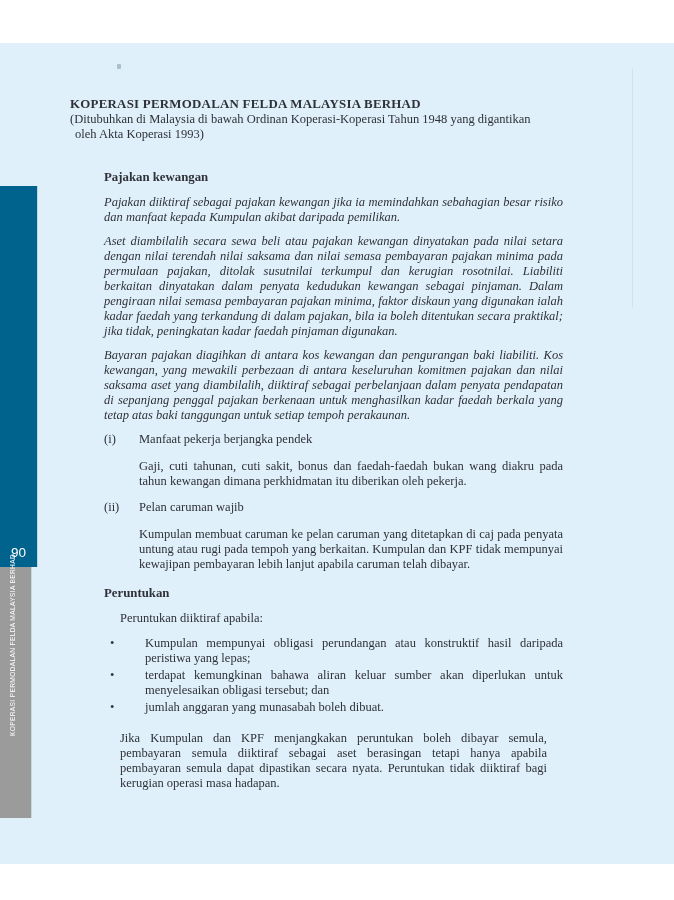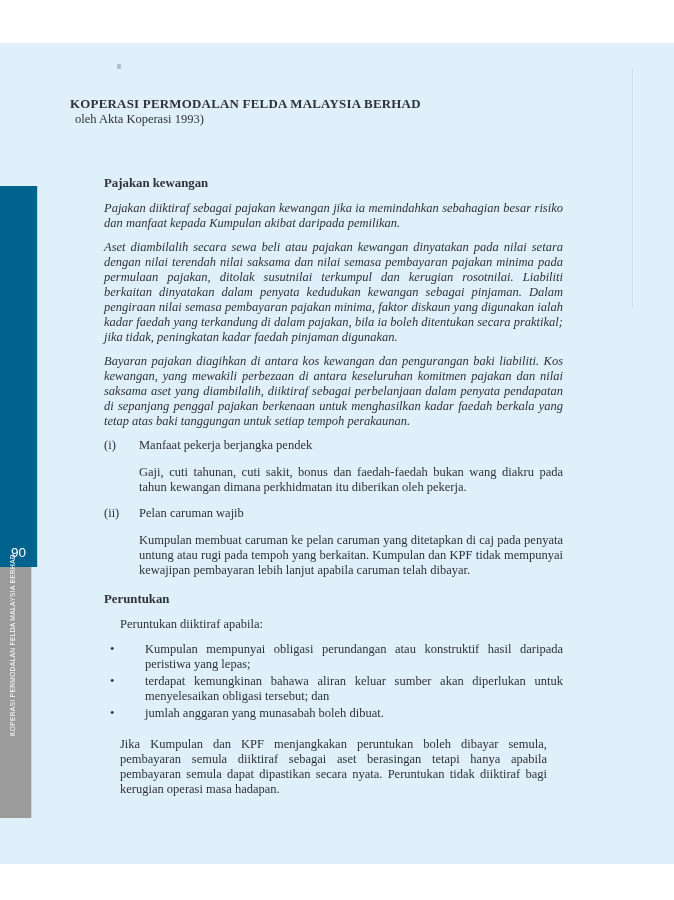--- a/index.html
+++ b/index.html
@@ -68,21 +68,21 @@
     line-height: 15px;
   }
   .doc-sub {
     font-size: 12.5px;
     line-height: 15px;
   }
   .doc-sub.line2 { padding-left: 5px; }
   
   .content {
     position: absolute;
-    left: 104px; top: 133px;
+    left: 104px; top: 127px;
     width: 459px;
     color: #2f3038;
     font-size: 12.5px;
     line-height: 15px;
   }
   .sec-heading {
     font-weight: bold;
     font-size: 12.8px;
     margin: 0 0 10px 0;
   }
@@ -140,20 +140,21 @@
   <div class="bar-blue">
     <span class="page-number">90</span>
   </div>
 
   <div class="bar-gray">
     <div class="vertical-label">KOPERASI PERMODALAN FELDA MALAYSIA BERHAD</div>
   </div>
 
   <div class="doc-header">
     <div class="doc-title">KOPERASI PERMODALAN FELDA MALAYSIA BERHAD</div>
+    <div class="doc-sub line1">(Ditubuhkan di Malaysia di bawah Ordinan Koperasi-Koperasi Tahun 1948 yang digantikan</div>
     <div class="doc-sub line2">oleh Akta Koperasi 1993)</div>
   </div>
 
   <div class="content">
 
     <div class="sec-heading">Pajakan kewangan</div>
     <p class="para">Pajakan diiktiraf sebagai pajakan kewangan jika ia memindahkan sebahagian besar risiko dan manfaat kepada Kumpulan akibat daripada pemilikan.</p>
     <p class="para">Aset diambilalih secara sewa beli atau pajakan kewangan dinyatakan pada nilai setara dengan nilai terendah nilai saksama dan nilai semasa pembayaran pajakan minima pada permulaan pajakan, ditolak susutnilai terkumpul dan kerugian rosotnilai. Liabiliti berkaitan dinyatakan dalam penyata kedudukan kewangan sebagai pinjaman. Dalam pengiraan nilai semasa pembayaran pajakan minima, faktor diskaun yang digunakan ialah kadar faedah yang terkandung di dalam pajakan, bila ia boleh ditentukan secara praktikal; jika tidak, peningkatan kadar faedah pinjaman digunakan.</p>
     <p class="para last">Bayaran pajakan diagihkan di antara kos kewangan dan pengurangan baki liabiliti. Kos kewangan, yang mewakili perbezaan di antara keseluruhan komitmen pajakan dan nilai saksama aset yang diambilalih, diiktiraf sebagai perbelanjaan dalam penyata pendapatan di sepanjang penggal pajakan berkenaan untuk menghasilkan kadar faedah berkala yang tetap atas baki tanggungan untuk setiap tempoh perakaunan.</p>
 

